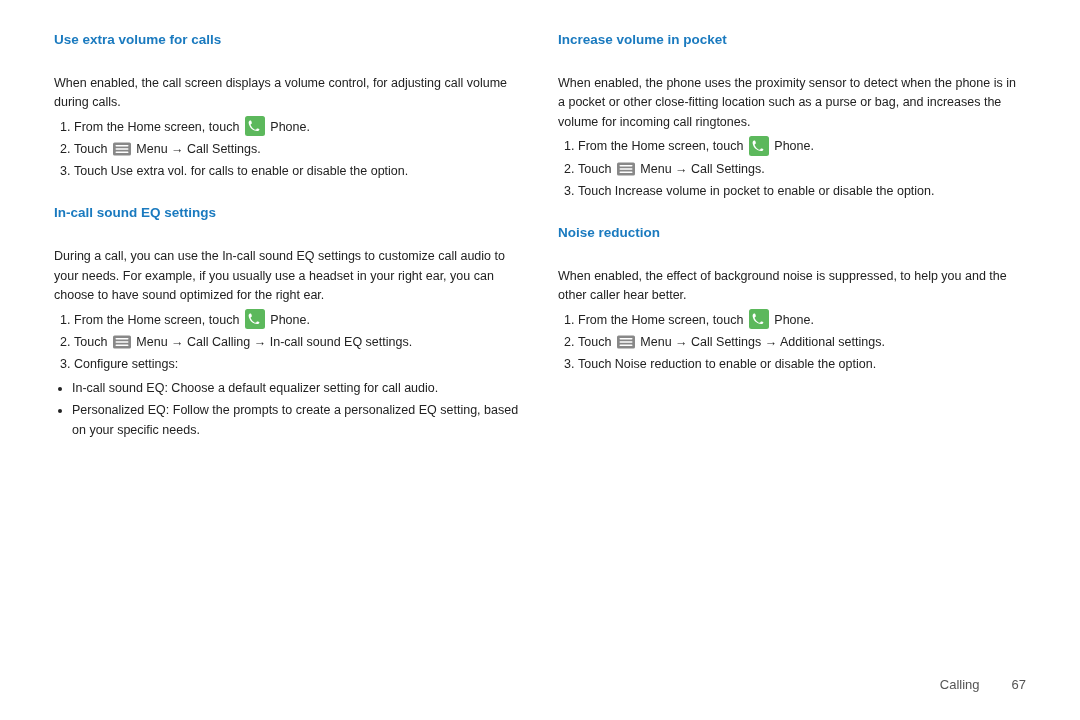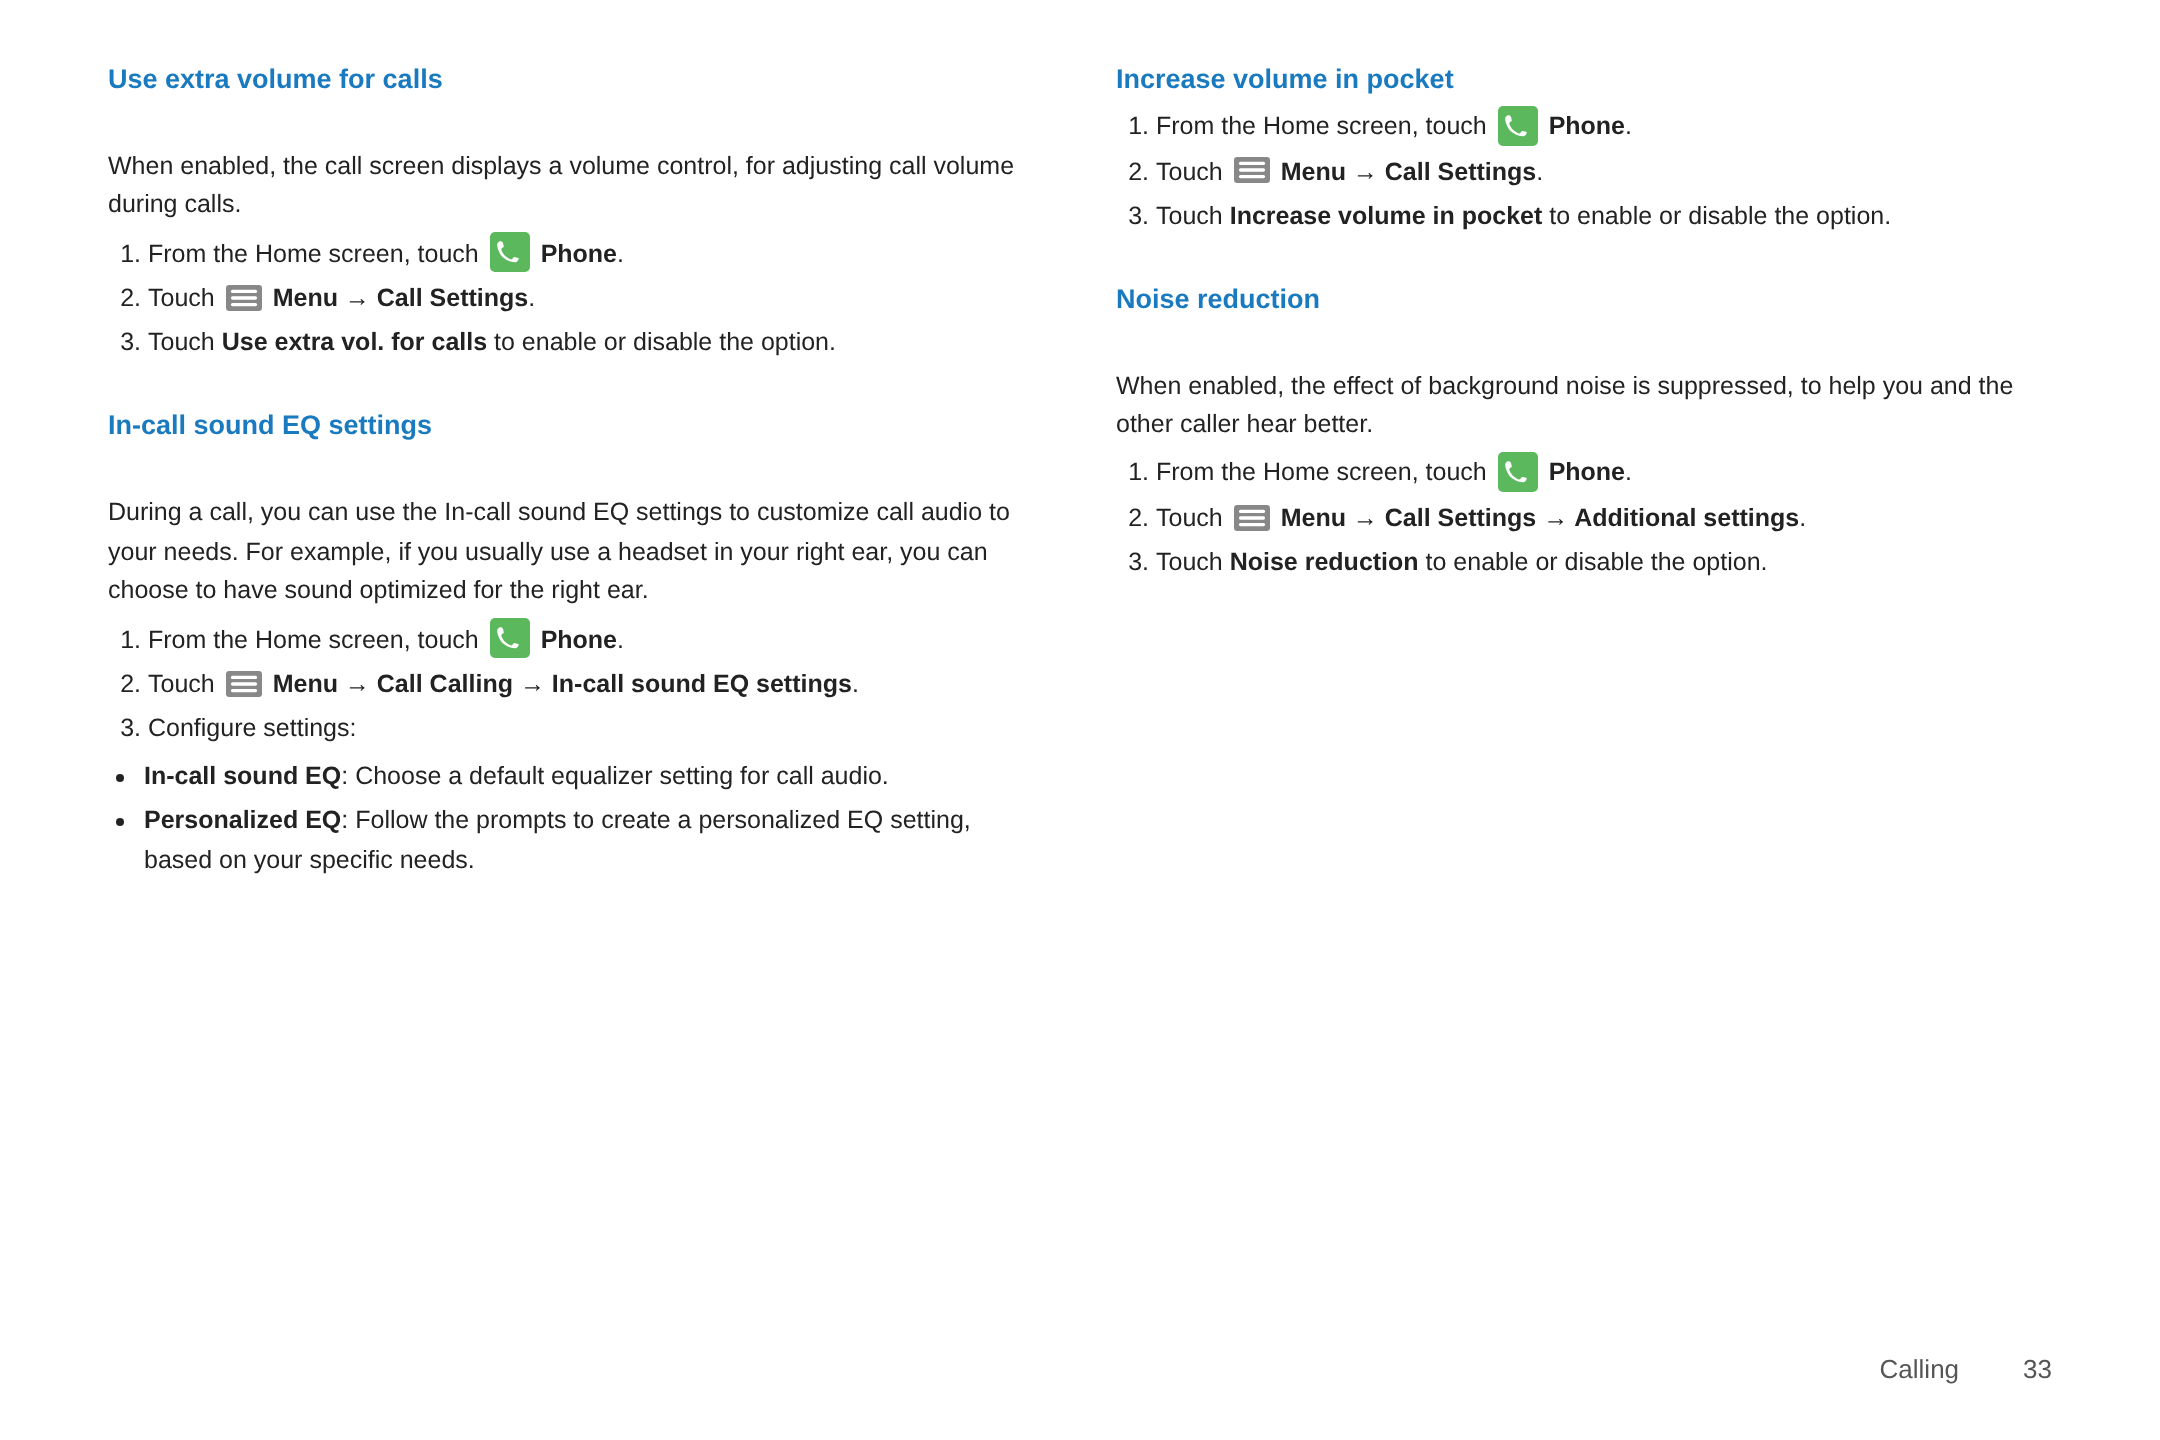--- a/index.html
+++ b/index.html
@@ -94,21 +94,21 @@
       padding-top: 8px;
       font-size: 13px;
       color: #555;
       gap: 32px;
     }
     .footer-page {
       font-size: 13px;
       color: #555;
     }
     b {
-      font-weight: bold;
+      font-weight: normal;
     }
   </style>
 </head>
 <body>
 
 <div class="page">
   <div class="content-area">
 
     <div class="column">
 
@@ -175,20 +175,21 @@
           </li>
         </ul>
       </div>
 
     </div>
 
     <div class="column">
 
       <div class="section">
         <div class="section-title">Increase volume in pocket</div>
+        <div class="section-body">When enabled, the phone uses the proximity sensor to detect when the phone is in a pocket or other close-fitting location such as a purse or bag, and increases the volume for incoming call ringtones.</div>
         <ol>
           <li>
             From the Home screen, touch
             <svg class="phone-icon" viewBox="0 0 24 24" xmlns="http://www.w3.org/2000/svg">
               <rect width="24" height="24" rx="3" fill="#5cb85c"></rect>
               <path d="M7 5C7 5 8 7 8 9C8 9 6 10 6 11C6 12 8 15 9 16C10 17 13 19 14 19C15 19 16 17 16 17C18 17 20 18 20 18C20 18 20 20 18 21C15 22 9 19 7 17C5 15 2 9 3 6C4 4 6 4 7 5Z" fill="white" transform="scale(0.75) translate(3,3)"></path>
             </svg>
             <b>Phone</b>.
           </li>
           <li>
@@ -233,15 +234,15 @@
             Touch <b>Noise reduction</b> to enable or disable the option.
           </li>
         </ol>
       </div>
 
     </div>
   </div>
 
   <div class="footer">
     <span>Calling</span>
-    <span class="footer-page">33</span>
+    <span class="footer-page">67</span>
   </div>
 </div>
 
 </body></html>

